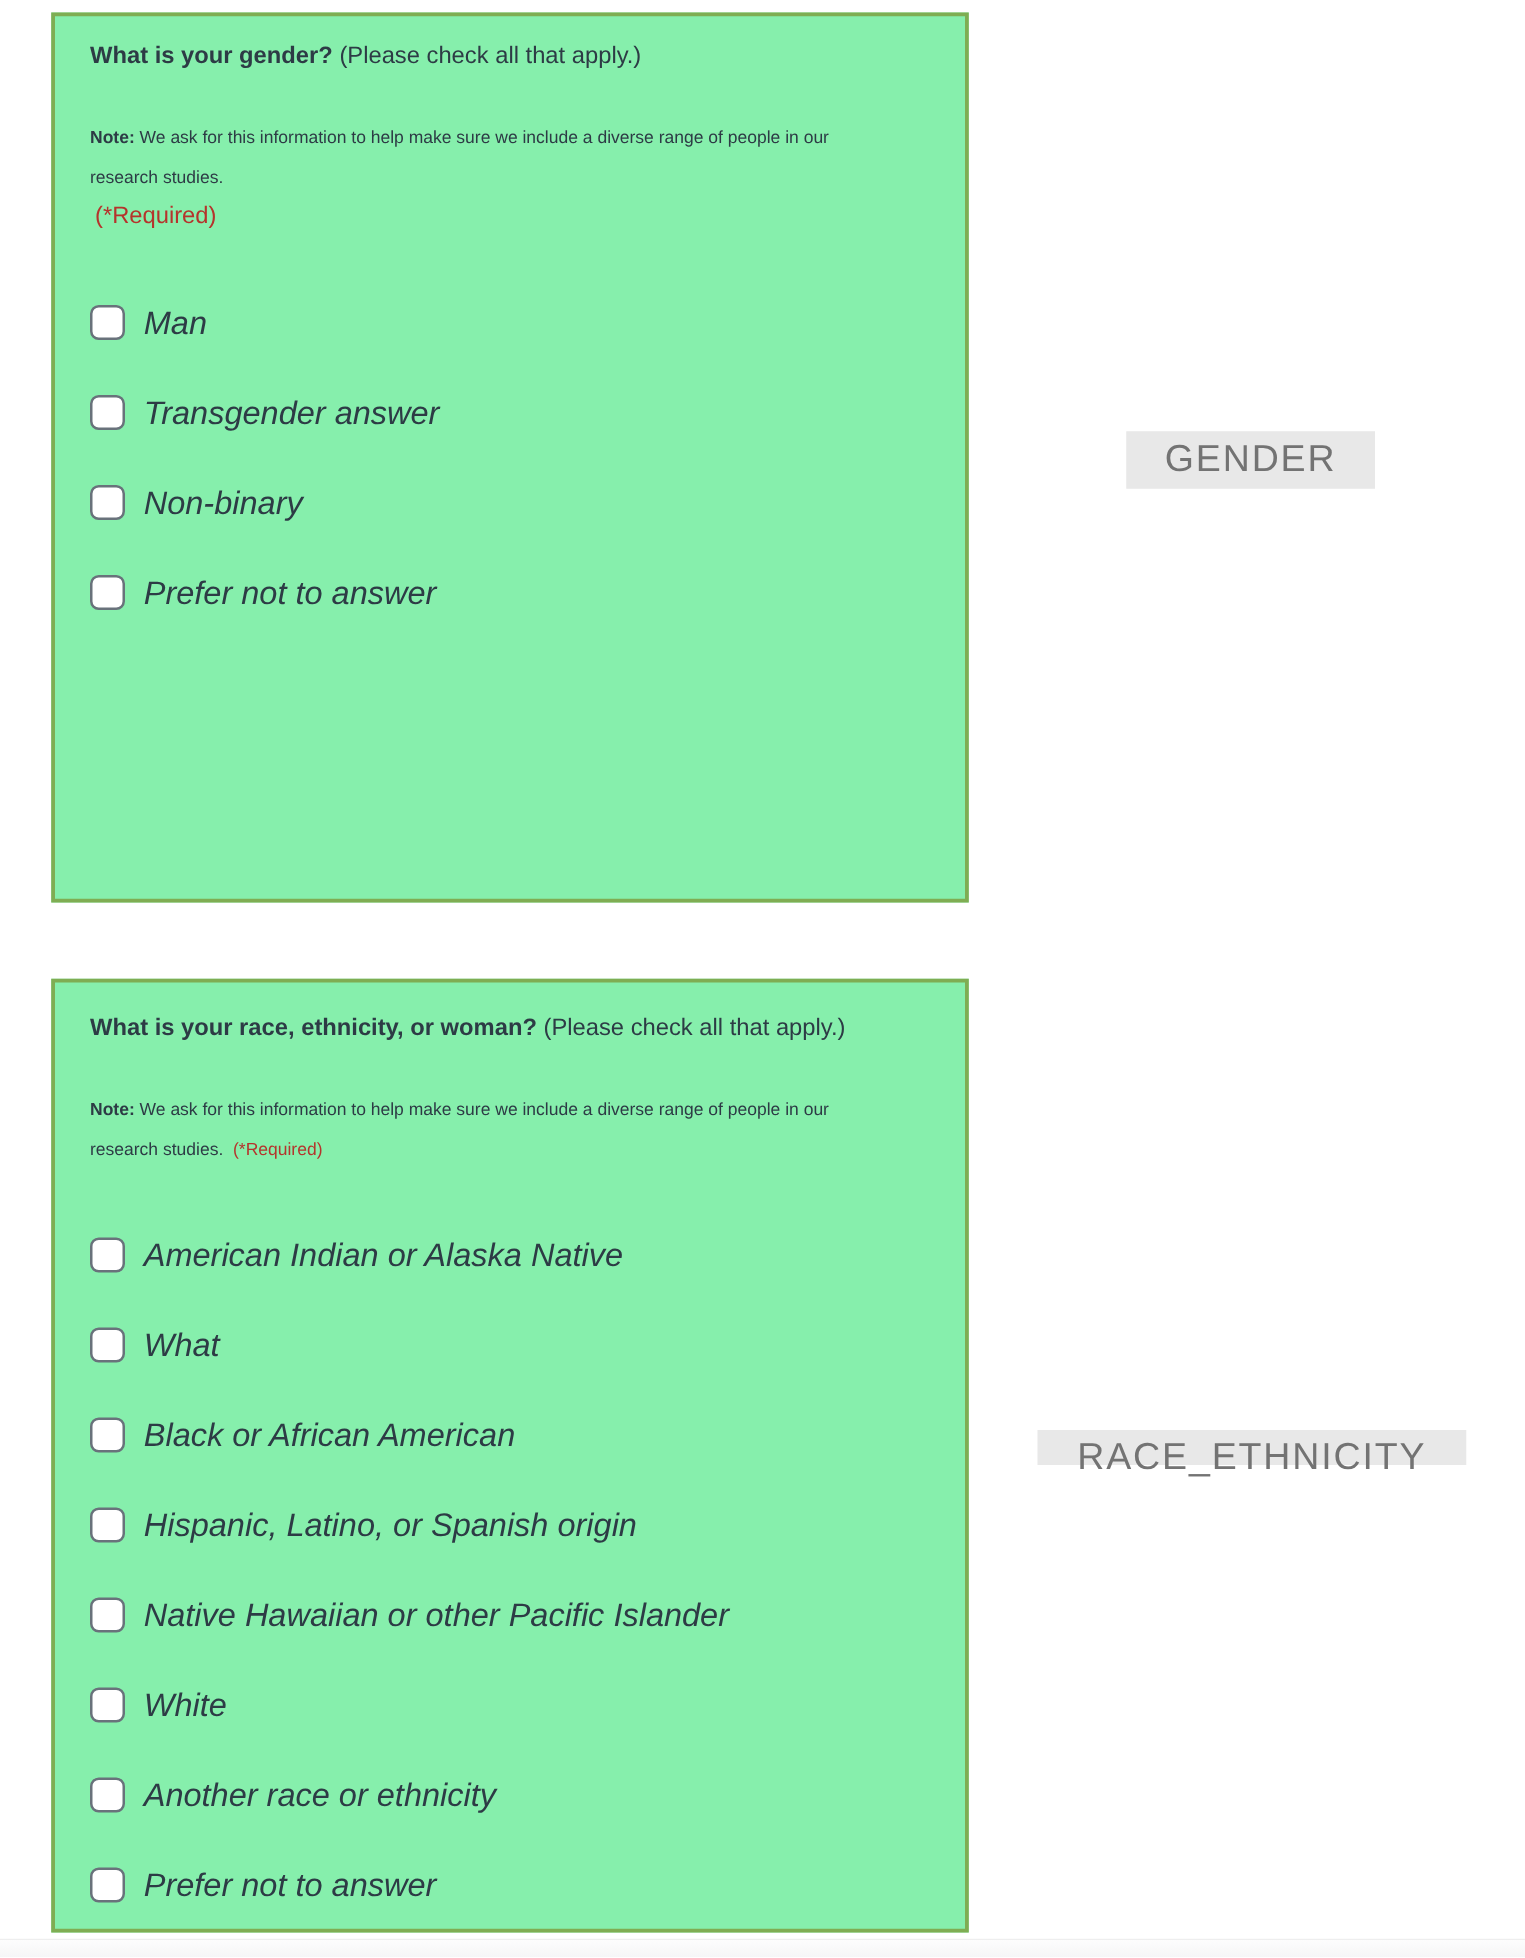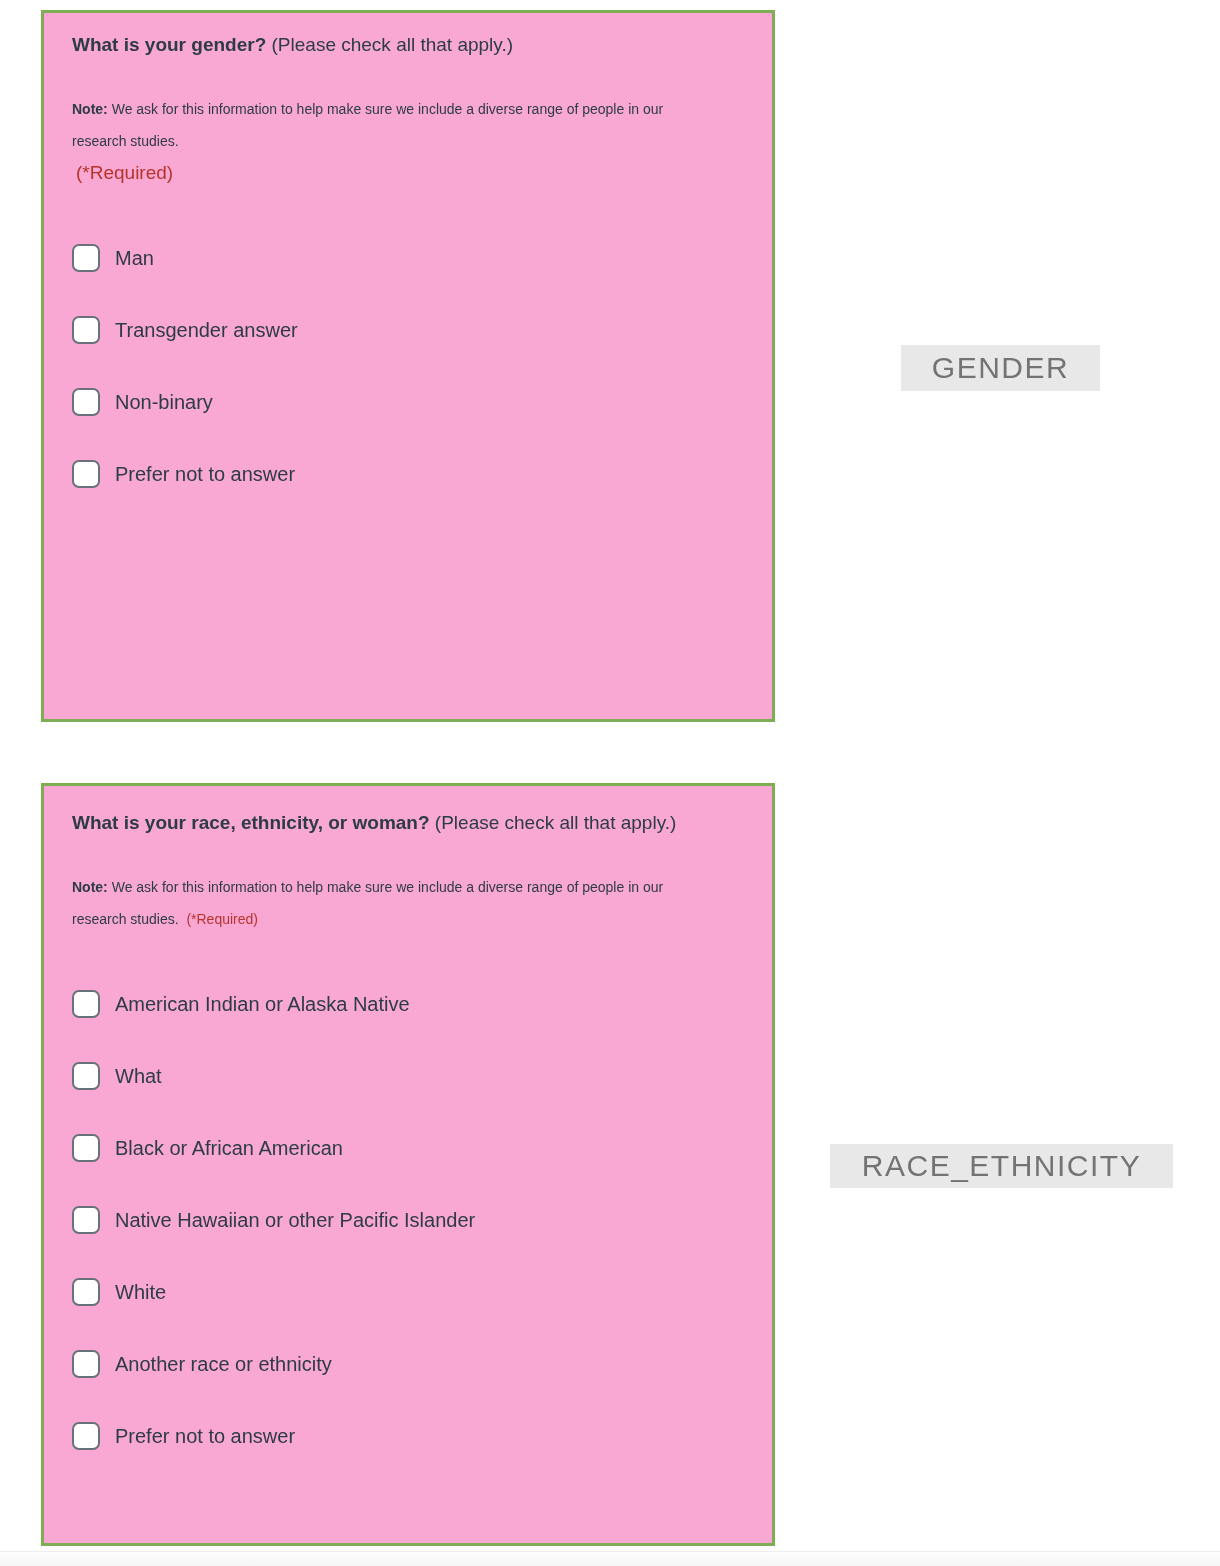--- a/index.html
+++ b/index.html
@@ -13,21 +13,21 @@
     width: 1220px;
     height: 1566px;
     background: #ffffff;
     overflow: hidden;
   }
   .question-box {
     position: absolute;
     left: 41px;
     width: 734px;
     border: 3px solid #7fad53;
-    background: #f9a8d4;
+    background: #86efac;
     padding: 0 28px;
   }
   .question-box.gender { top: 10px;  height: 712px; }
   .question-box.race   { top: 783px; height: 763px; }
 
   .question-title {
     font-size: 19px;
     line-height: 29px;
     margin-top: 17px;
     color: #2d3b45;
@@ -63,24 +63,25 @@
     width: 28px;
     height: 28px;
     flex: 0 0 28px;
     border: 2px solid #69727b;
     border-radius: 7px;
     background: #ffffff;
     cursor: pointer;
   }
   .option-label {
     margin-left: 15px;
-    font-size: 20px;
+    font-size: 26px;
     line-height: 28px;
     color: #2d3b45;
     cursor: pointer;
+    font-style: italic;
   }
 
   .anno-tag {
     position: absolute;
     background: #e8e8e8;
     color: #737373;
     font-family: "Liberation Sans", sans-serif;
     font-size: 30px;
     letter-spacing: 1.5px;
     line-height: 46px;
@@ -89,21 +90,21 @@
   .anno-tag.gender-tag {
     left: 901px;
     top: 345px;
     width: 199px;
     height: 46px;
   }
   .anno-tag.race-tag {
     left: 830px;
     top: 1144px;
     width: 343px;
-    height: 44px;
+    height: 28px;
     line-height: 44px;
   }
 
   .page-bottom-strip {
     position: absolute;
     left: 0;
     bottom: 0;
     width: 100%;
     height: 15px;
     background: linear-gradient(#fdfdfd, #f5f5f6);
@@ -165,20 +166,24 @@
   <div class="option-row">
     <span class="checkbox"></span>
     <span class="option-label">What</span>
   </div>
 
   <div class="option-row">
     <span class="checkbox"></span>
     <span class="option-label">Black or African American</span>
   </div>
 
+  <div class="option-row">
+    <span class="checkbox"></span>
+    <span class="option-label">Hispanic, Latino, or Spanish origin</span>
+  </div>
 
   <div class="option-row">
     <span class="checkbox"></span>
     <span class="option-label">Native Hawaiian or other Pacific Islander</span>
   </div>
 
   <div class="option-row">
     <span class="checkbox"></span>
     <span class="option-label">White</span>
   </div>

